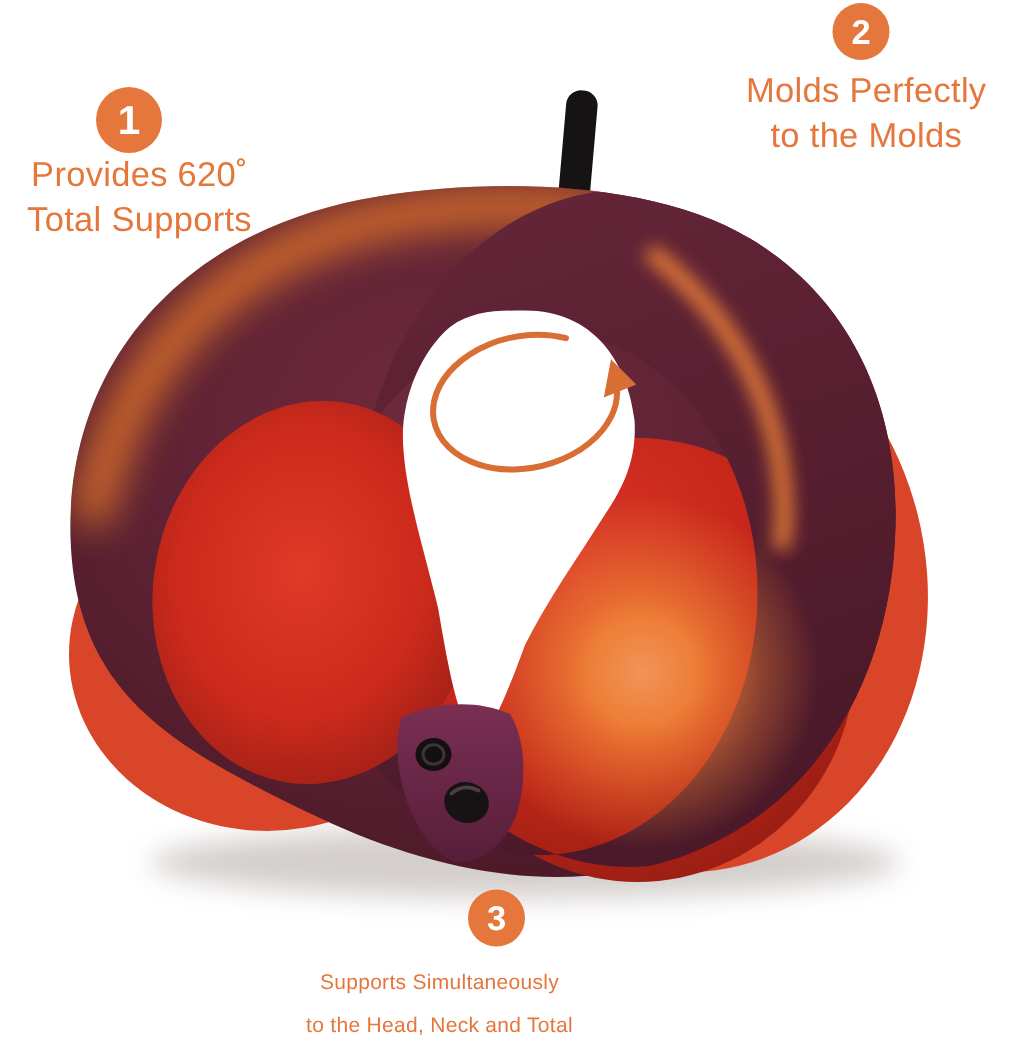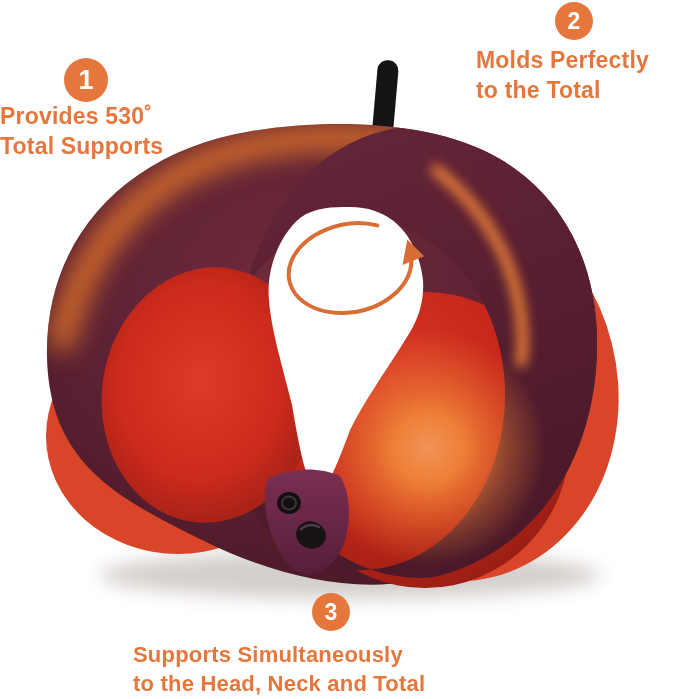--- a/index.html
+++ b/index.html
@@ -13,27 +13,27 @@
   .badge{
     position:absolute;border-radius:50%;
     background:#E5773C;color:#ffffff;
     display:flex;align-items:center;justify-content:center;
     font-weight:bold;line-height:1;
   }
   .badge-1{left:64px;top:58px;width:44px;height:44px;font-size:27px;}
   .badge-2{left:555px;top:2px;width:38px;height:38px;font-size:23px;}
   .badge-3{left:312px;top:593px;width:38px;height:38px;font-size:23px;}
   .callout-text{
-    position:absolute;text-align:left;font-weight:bold;color:#E5763C;
+    position:absolute;text-align:center;font-weight:normal;color:#E5763C;
     letter-spacing:0.2px;
   }
   .callout-text .line{display:block;}
   .ct-1{left:0px;top:101px;width:186px;font-size:23px;line-height:30px;}
   .ct-2{left:476px;top:45px;width:203px;font-size:23px;line-height:30px;}
-  .ct-3{left:133px;top:640px;width:320px;font-size:22px;line-height:29px;}
+  .ct-3{left:133px;top:640px;width:320px;font-size:14px;line-height:29px;}
 </style>
 </head>
 <body>
 
 <div class="stage">
 
   <svg class="pillow" width="679" height="699" viewBox="0 0 679 699">
     <defs>
       <radialGradient id="shellGrad" cx="45%" cy="35%" r="75%">
         <stop offset="0%" stop-color="#6F2B3D"></stop>
@@ -137,30 +137,30 @@
     <ellipse cx="289" cy="503" rx="12" ry="11" fill="#141012"></ellipse>
     <ellipse cx="289" cy="503" rx="7" ry="6.5" fill="none" stroke="#3E3438" stroke-width="2"></ellipse>
     <ellipse cx="311" cy="535" rx="15" ry="13.5" transform="rotate(18 311 535)" fill="#171315"></ellipse>
     <path d="M 301,529 Q 309,522 319,527" fill="none" stroke="#4A3F44" stroke-width="2.5" stroke-linecap="round"></path>
   </svg>
 
   <div class="badge badge-1">
     <span>1</span>
   </div>
   <div class="callout-text ct-1">
-    <span class="line">Provides 530˚</span>
+    <span class="line">Provides 620˚</span>
     <span class="line">Total Supports</span>
   </div>
 
   <div class="badge badge-2">
     <span>2</span>
   </div>
   <div class="callout-text ct-2">
     <span class="line">Molds Perfectly</span>
-    <span class="line">to the Total</span>
+    <span class="line">to the Molds</span>
   </div>
 
   <div class="badge badge-3">
     <span>3</span>
   </div>
   <div class="callout-text ct-3">
     <span class="line">Supports Simultaneously</span>
     <span class="line">to the Head, Neck and Total</span>
   </div>
 

